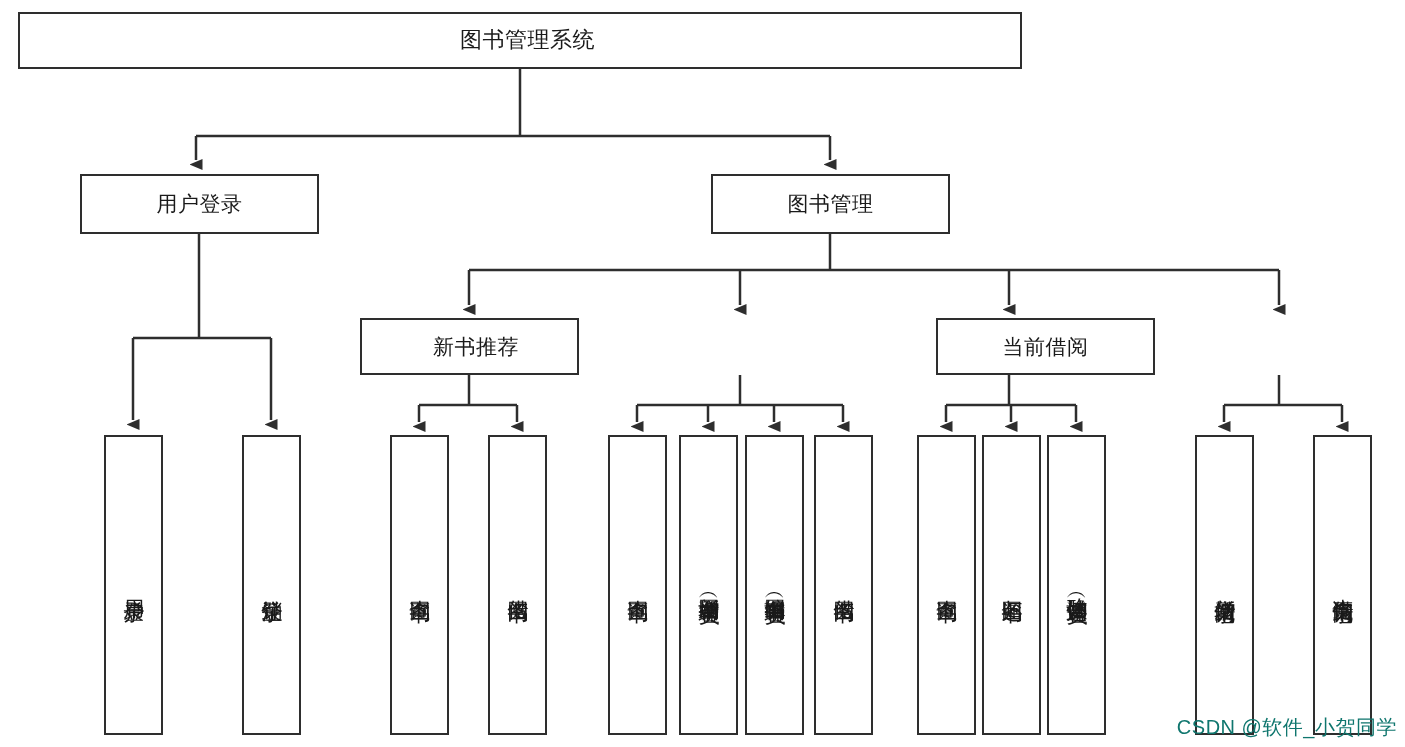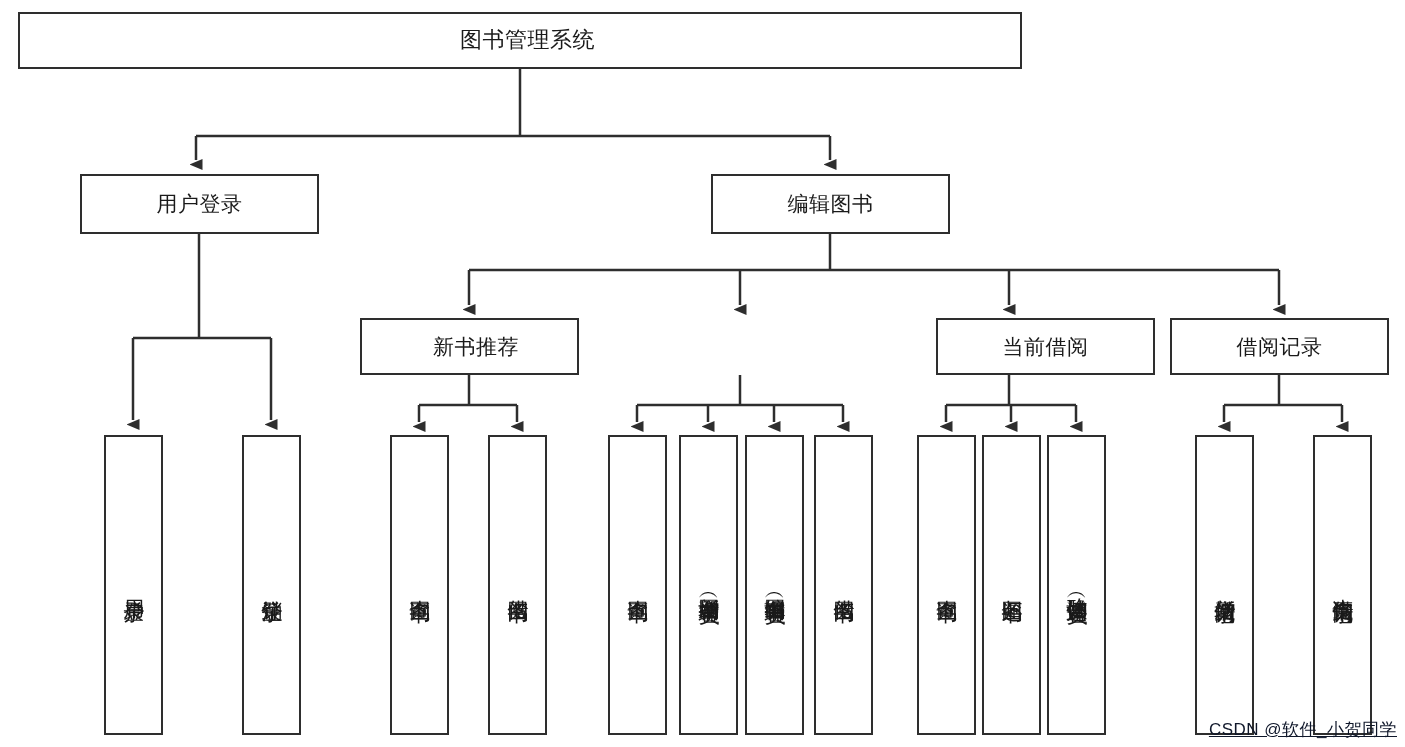--- a/index.html
+++ b/index.html
@@ -48,25 +48,24 @@
   }
   .leaf .vtext {
     writing-mode: vertical-rl;
     text-orientation: upright;
     display: block;
   }
   .watermark {
     position: absolute;
     right: 8px;
     bottom: 6px;
-    font-size: 17px;
-    color: #0f172a;
+    font-size: 20px;
+    color: #0f766e;
     letter-spacing: 0.5px;
     white-space: nowrap;
-    text-decoration: underline;
   }
 </style>
 </head>
 <body>
 
 <div id="stage">
 
   <svg id="edges" viewBox="0 0 1405 747">
     <defs>
       <marker id="arr" markerWidth="11" markerHeight="13" refX="1" refY="6.5" orient="auto" markerUnits="userSpaceOnUse">
@@ -118,31 +117,28 @@
   </svg>
 
   <div class="node node-h root" style="left:18px; top:12px; width:1004px; height:57px;">
     <span>图书管理系统</span>
   </div>
 
   <div class="node node-h" style="left:80px; top:174px; width:239px; height:60px;">
     <span>用户登录</span>
   </div>
   <div class="node node-h" style="left:711px; top:174px; width:239px; height:60px;">
-    <span>编辑图书</span>
+    <span>图书管理</span>
   </div>
 
   <div class="node node-h" style="left:360px; top:318px; width:219px; height:57px;padding-left:13px;">
     <span>新书推荐</span>
   </div>
   <div class="node node-h" style="left:900px; top:318px; width:219px; height:57px;margin-left:36px;">
     <span>当前借阅</span>
-  </div>
-  <div class="node node-h" style="left:1170px; top:318px; width:219px; height:57px;">
-    <span>借阅记录</span>
   </div>
 
   <div class="node leaf" style="left:104px; top:435px; width:59px; height:300px;">
     <span class="vtext">用户登录</span>
   </div>
   <div class="node leaf" style="left:242px; top:435px; width:59px; height:300px;">
     <span class="vtext">注销登录</span>
   </div>
 
   <div class="node leaf" style="left:390px; top:435px; width:59px; height:300px;">

